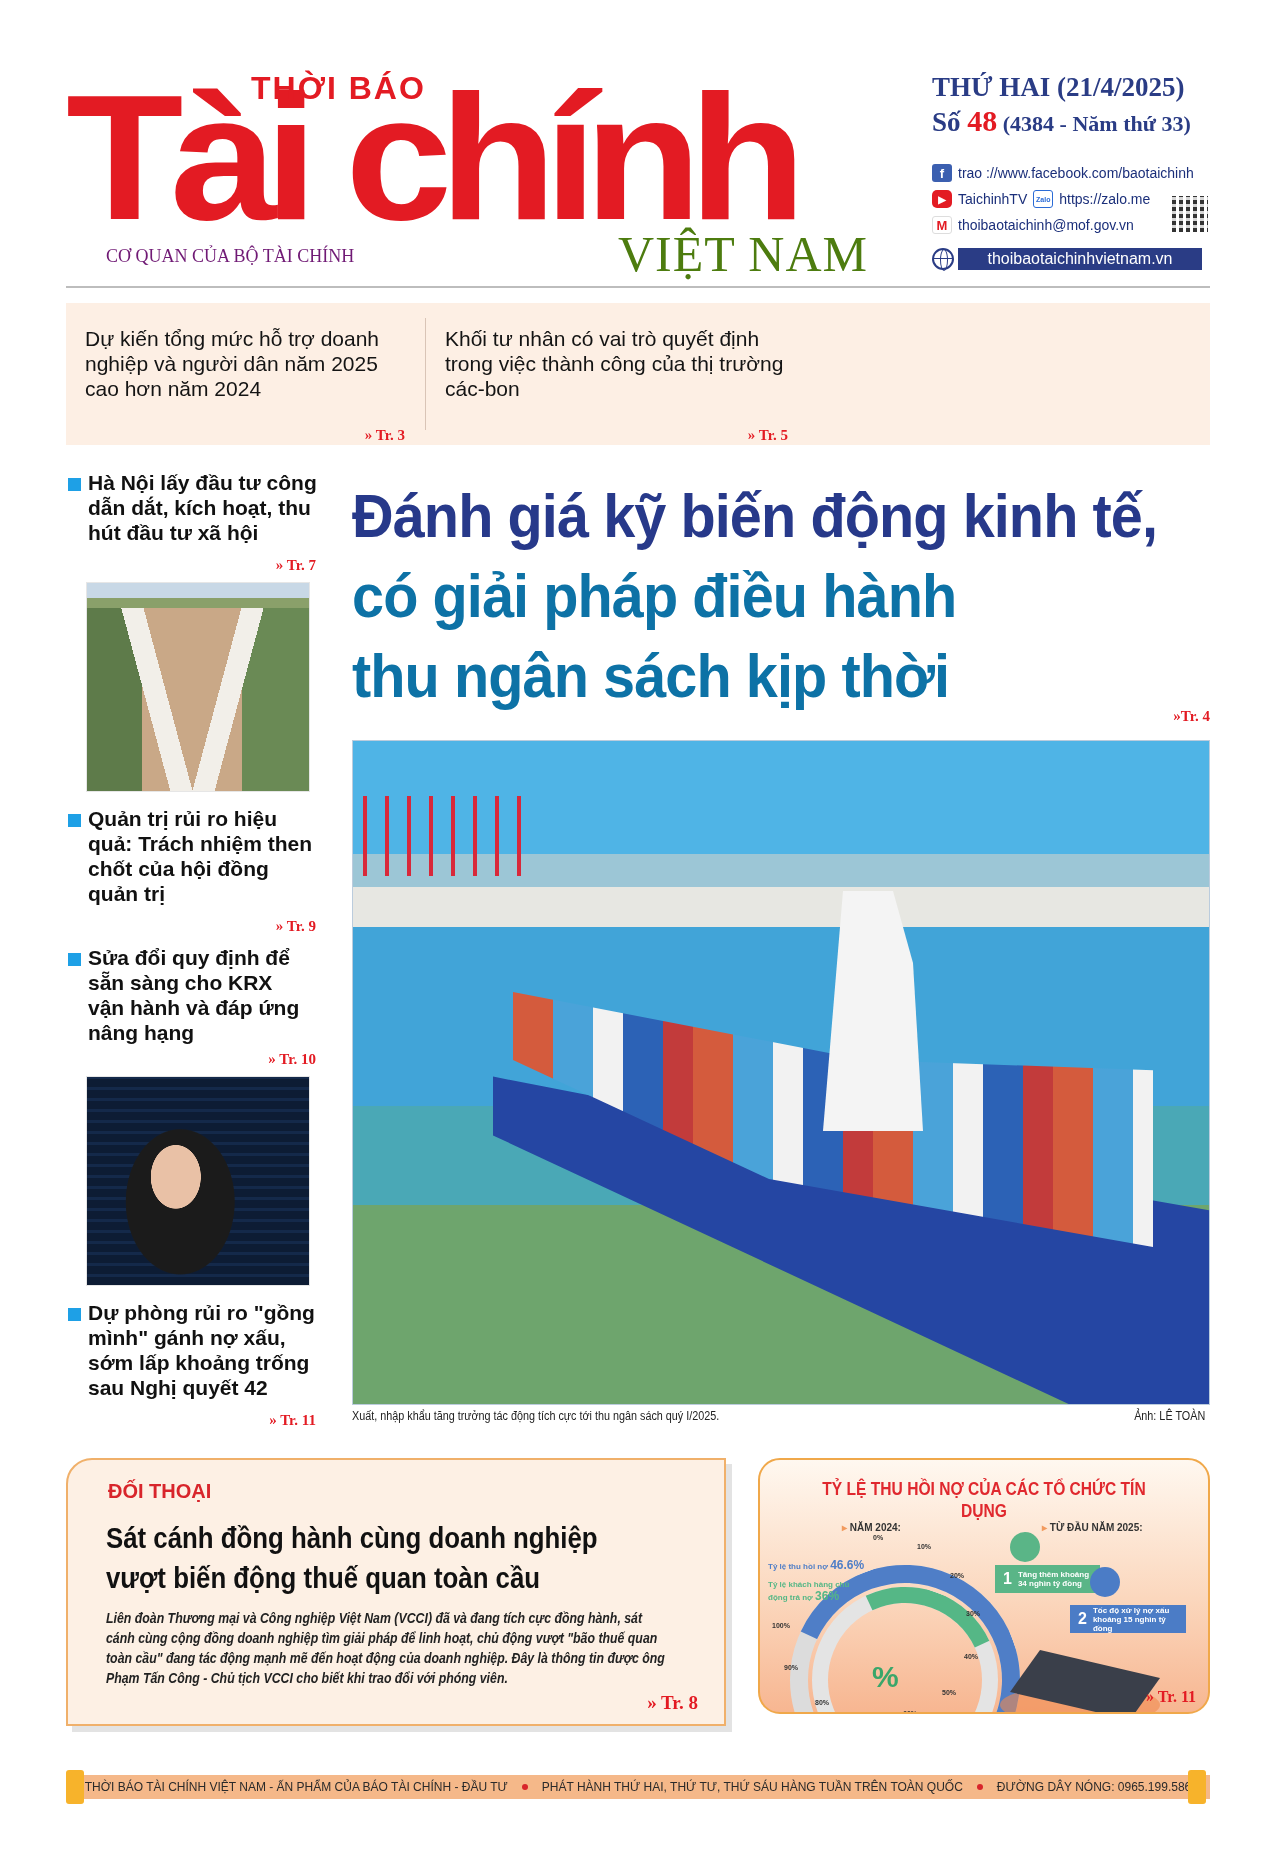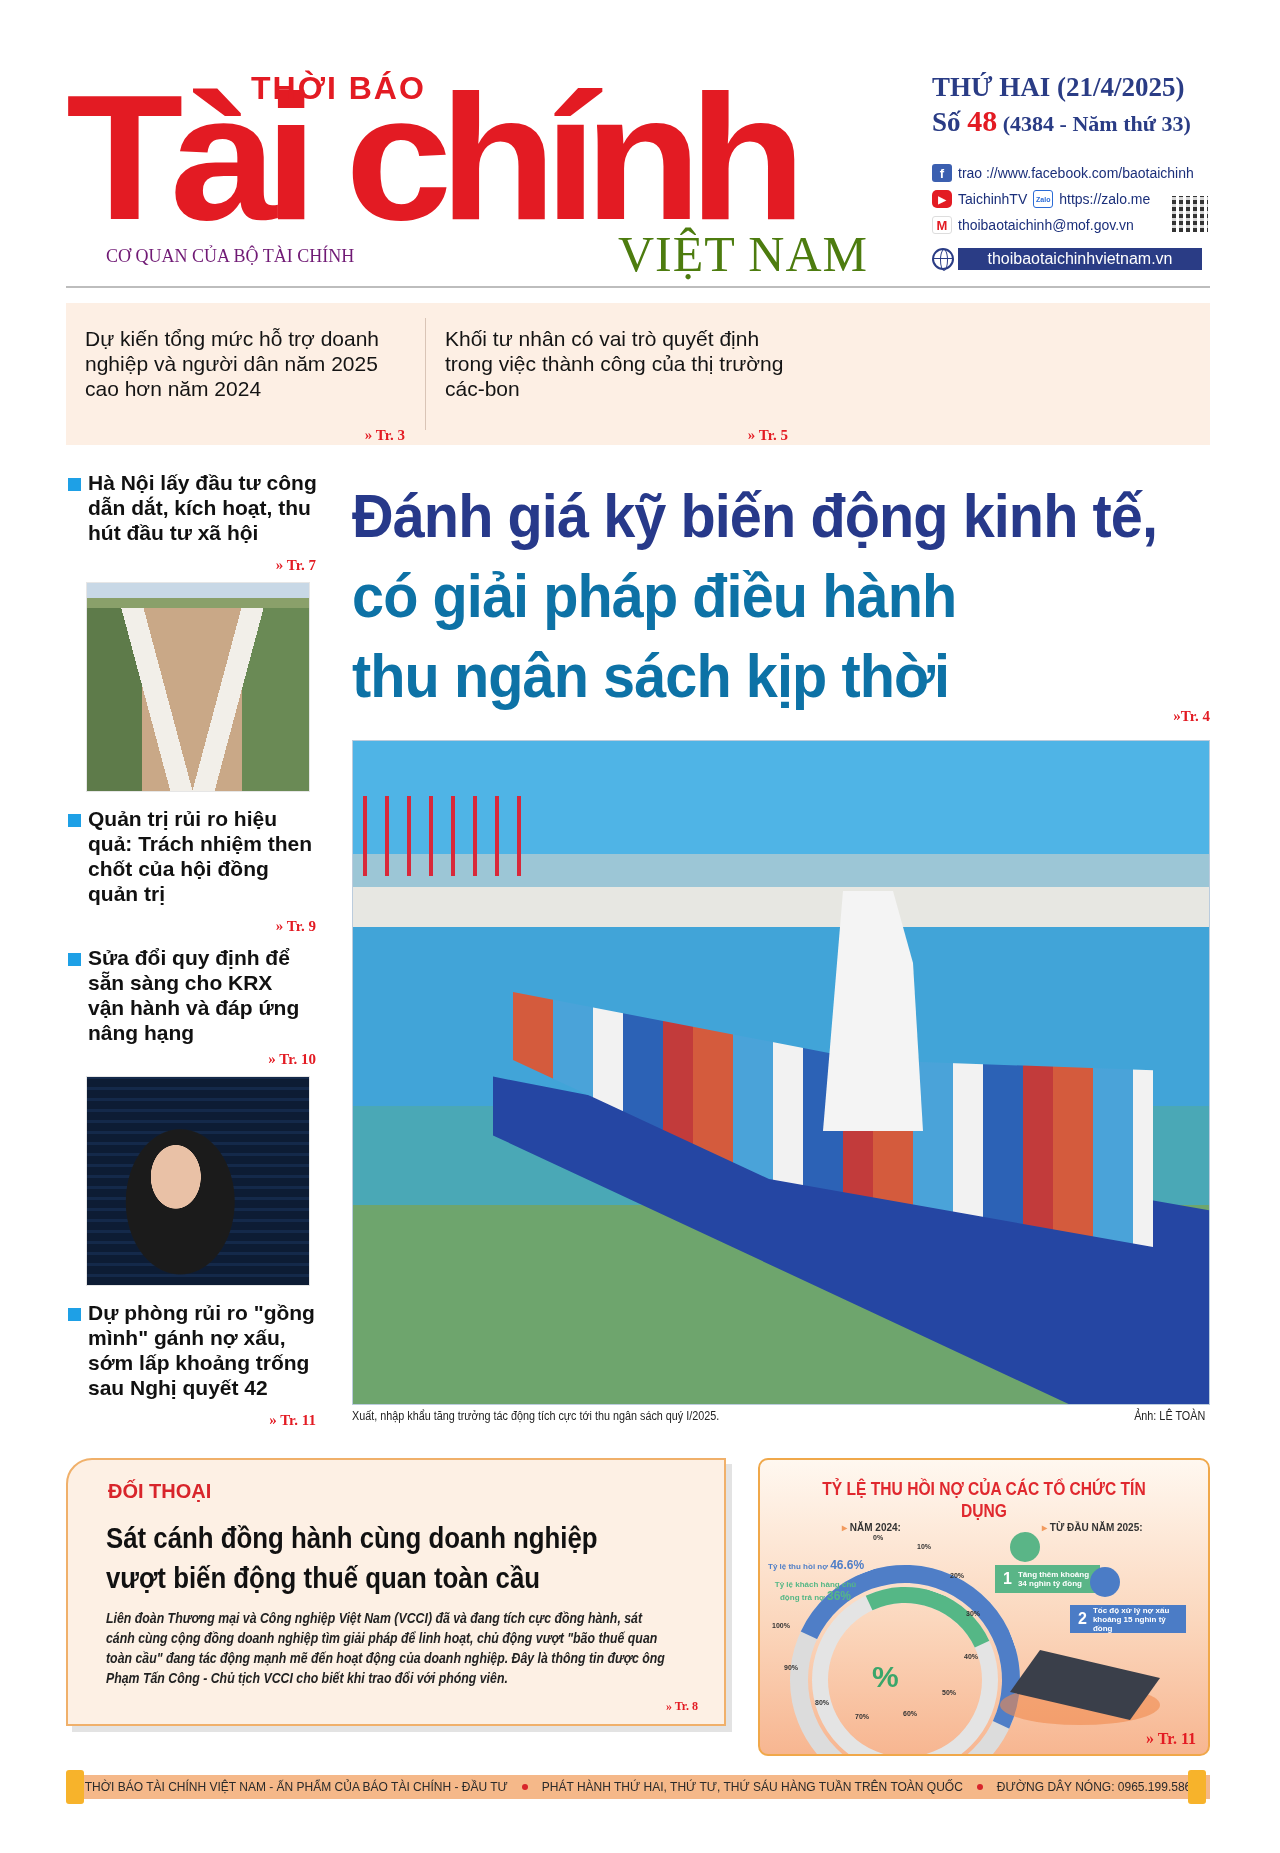--- a/index.html
+++ b/index.html
@@ -77,34 +77,34 @@
   .tower { position: absolute; left: 470px; top: 150px; width: 100px; height: 240px; background: #f4f4f4; clip-path: polygon(20% 0, 70% 0, 90% 30%, 100% 100%, 0 100%); }
   .cranes { position: absolute; left: 10px; top: 55px; width: 170px; height: 80px; background: repeating-linear-gradient(90deg, #d8283a 0 4px, transparent 4px 22px); }
   .caption { position: absolute; left: 352px; top: 1409px; width: 858px; display: flex; justify-content: space-between; font-size: 12px; color: #222; font-family: "Liberation Sans", sans-serif; transform: scaleX(0.9); transform-origin: left; }
   .caption .credit { margin-right: -90px; }
 
   
   .dialogue { position: absolute; left: 66px; top: 1458px; width: 660px; height: 268px; background: #fdf0e4; border: 2px solid #f0b06a; border-top-left-radius: 26px; box-shadow: 6px 6px 0 #e3e3e3; }
   .dialogue .kicker { position: absolute; left: 40px; top: 20px; font-size: 20px; font-weight: bold; color: #d8252b; }
   .dialogue .title { position: absolute; left: 38px; top: 58px; font-family: "Liberation Sans", sans-serif; font-weight: 900; font-size: 30px; line-height: 40px; color: #111; transform: scaleX(0.86); transform-origin: left; white-space: nowrap; }
   .dialogue .lede { position: absolute; left: 38px; top: 148px; width: 640px; font-size: 14px; line-height: 20px; font-style: italic; font-weight: bold; color: #222; transform: scaleX(0.88); transform-origin: left; }
-  .dialogue .tr { position: absolute; right: 26px; bottom: 10px; font-size: 12px; }
-
-  
-  .info { position: absolute; left: 758px; top: 1458px; width: 452px; height: 298px; border: 2px solid #f0a84a; border-radius: 10px; background: linear-gradient(180deg, #fff8f0 0%, #fbd7bd 55%, #f7b691 100%); overflow: hidden; }
+  .dialogue .tr { position: absolute; right: 26px; bottom: 10px; font-size: 19px; }
+
+  
+  .info { position: absolute; left: 758px; top: 1458px; width: 452px; height: 256px; border: 2px solid #f0a84a; border-radius: 22px; background: linear-gradient(180deg, #fff8f0 0%, #fbd7bd 55%, #f7b691 100%); overflow: hidden; }
   .info .ititle { position: absolute; left: 0; right: 0; top: 18px; text-align: center; font-weight: bold; font-size: 19px; color: #e0282e; transform: scaleX(0.82); }
   .info .sub { position: absolute; font-size: 10px; font-weight: bold; color: #333; }
   .info .sub::before { content: "▸ "; color: #f29a5e; }
   .ring { position: absolute; border-radius: 50%; border-style: solid; }
   .ring.grey1 { left: 30px; top: 105px; width: 230px; height: 230px; border-width: 18px; border-color: #dcdcdc; }
   .ring.blue { left: 30px; top: 105px; width: 230px; height: 230px; border-width: 18px; border-color: #4f7ec7 #4f7ec7 transparent transparent; transform: rotate(-20deg); }
   .ring.grey2 { left: 52px; top: 127px; width: 186px; height: 186px; border-width: 16px; border-color: #e4e4e4; }
   .ring.green { left: 52px; top: 127px; width: 186px; height: 186px; border-width: 16px; border-color: #55b786 transparent transparent transparent; transform: rotate(20deg); }
   .pct-lbl { position: absolute; font-size: 7px; font-weight: bold; color: #333; }
-  .rate { position: absolute; font-size: 8px; font-weight: bold; text-align: center; }
+  .rate { position: absolute; font-size: 8px; font-weight: bold; text-align: left; }
   .rate b { font-size: 12px; }
   .pct-icon { position: absolute; left: 112px; top: 200px; font-size: 30px; font-weight: bold; color: #3aa66a; }
   .step { position: absolute; color: #fff; font-size: 8px; font-weight: bold; display: flex; align-items: center; gap: 6px; padding: 0 8px; }
   .step .n { font-size: 16px; }
   .step.s1 { left: 235px; top: 105px; width: 105px; height: 28px; background: #5ab587; }
   .step.s2 { left: 310px; top: 145px; width: 116px; height: 28px; background: #4b7cc6; }
   .pin { position: absolute; width: 30px; height: 30px; border-radius: 50%; }
   .pin.g { left: 250px; top: 72px; background: #5ab587; }
   .pin.b { left: 330px; top: 107px; background: #4b7cc6; }
   .desk { position: absolute; left: 250px; top: 190px; width: 150px; height: 70px; background: #3a3f4a; clip-path: polygon(20% 0, 100% 40%, 80% 100%, 0 60%); }

